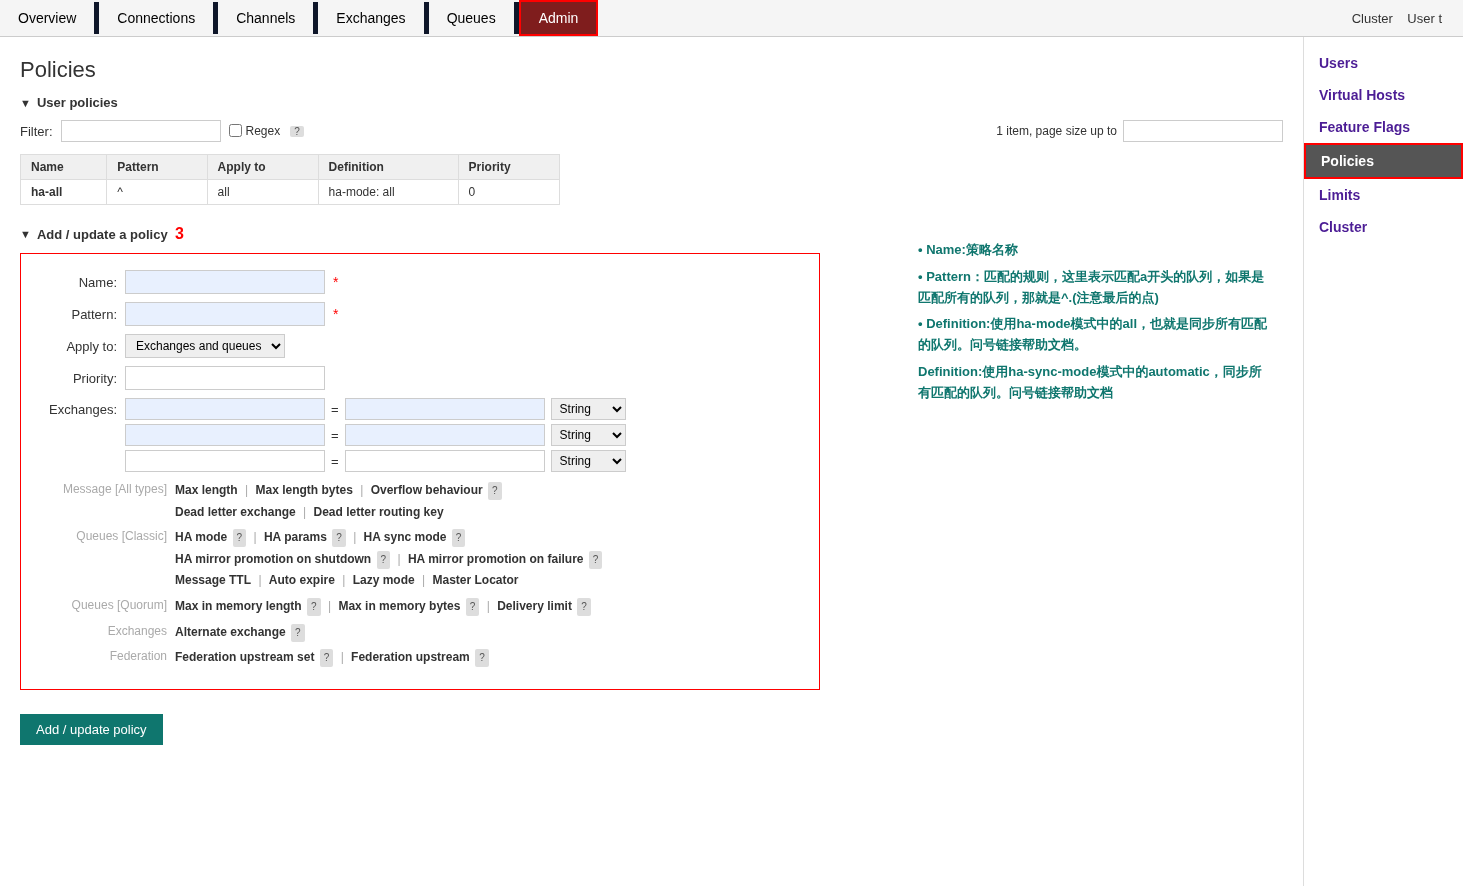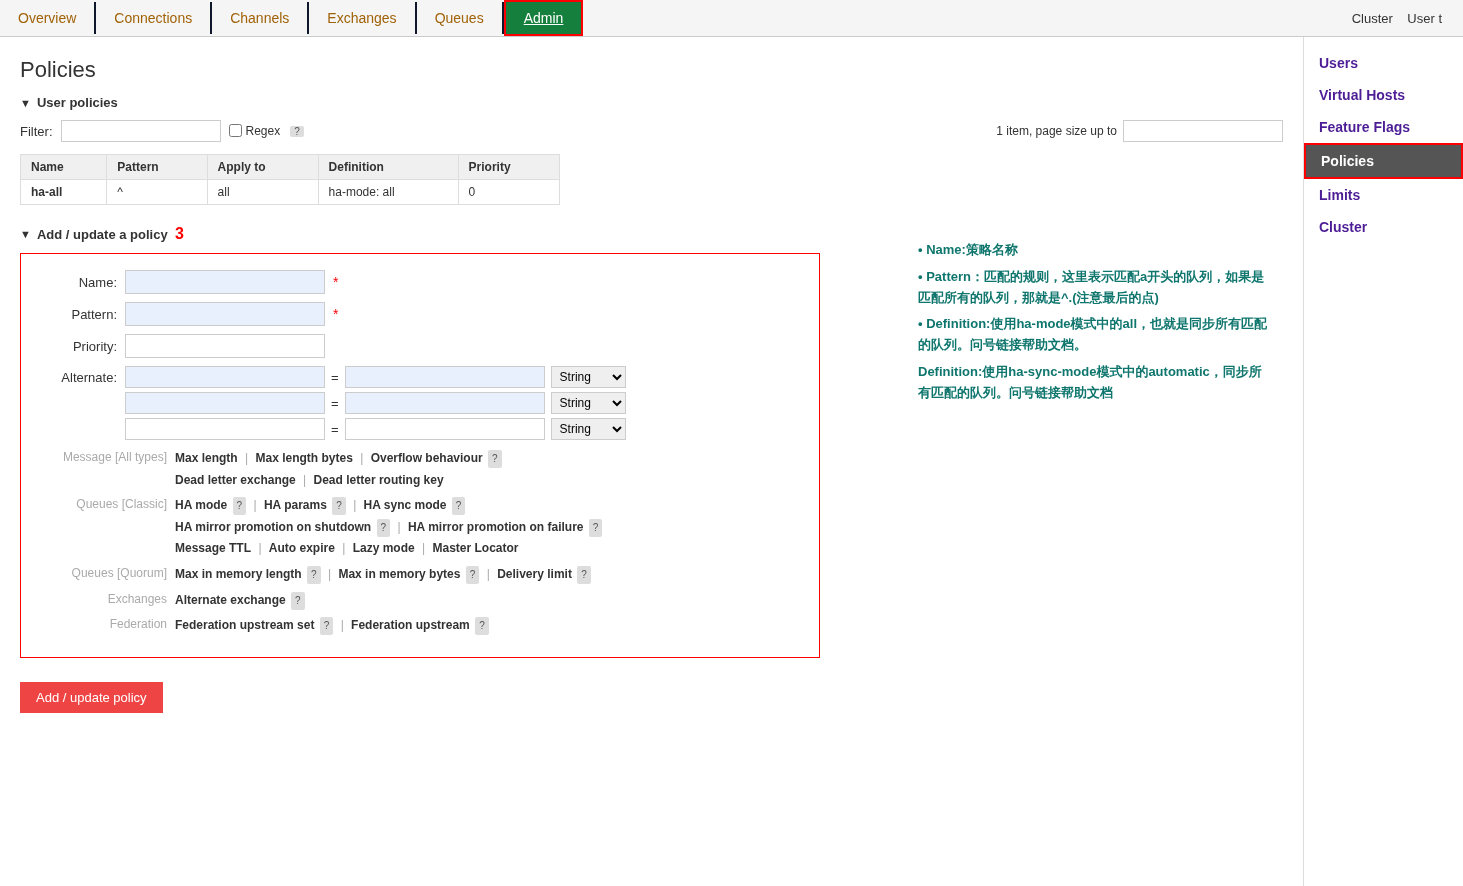--- a/index.html
+++ b/index.html
@@ -10,29 +10,28 @@
       display: flex;
       align-items: center;
       background: #f5f5f5;
       border-bottom: 1px solid #ccc;
       padding: 0;
     }
     .top-nav a {
       display: inline-block;
       padding: 8px 18px;
       text-decoration: none;
-      color: #a16207;
+      color: #000000;
       font-size: 14px;
-      border-right: 2px solid #0f172a;
+      border-right: 5px solid #0f172a;
     }
     .top-nav a.active {
-      background: #15803d;
+      background: #7f1d1d;
       color: #fff;
       border: 2px solid red;
-      text-decoration: underline;
     }
     .top-nav-right {
       margin-left: auto;
       padding-right: 21px;
       font-size: 13px;
       color: #333;
     }
 
     
     .layout {
@@ -230,21 +229,21 @@
       font-size: 10px;
       padding: 0 4px;
       border-radius: 2px;
       margin-left: 2px;
       cursor: pointer;
     }
     .sep { color: #aaa; margin: 0 4px; }
 
     
     .add-button {
-      background: #ef4444;
+      background: #0f766e;
       color: #fff;
       border: none;
       padding: 8px 16px;
       font-size: 13px;
       cursor: pointer;
       margin-top: 8px;
     }
 
     
     .annotation-panel {
@@ -355,28 +354,36 @@
             <input type="text" style="">
             <span class="required-star">*</span>
           </div>
 
           <div class="form-row">
             <label>Pattern:</label>
             <input type="text" style="">
             <span class="required-star">*</span>
           </div>
 
+          <div class="form-row">
+            <label>Apply to:</label>
+            <select>
+              <option>Exchanges and queues</option>
+              <option>Exchanges</option>
+              <option>Queues</option>
+            </select>
+          </div>
 
           <div class="form-row">
             <label>Priority:</label>
             <input type="text" style="background: rgb(255, 255, 255);">
           </div>
 
           <div class="form-row" style="align-items:flex-start;">
-            <label style="padding-top:4px;">Alternate:</label>
+            <label style="padding-top:4px;">Exchanges:</label>
             <div class="definition-rows">
 
               <div class="def-row">
                 <input type="text" class="def-key" style="">
                 <span class="def-eq">=</span>
                 <input type="text" class="def-val" style="">
                 <select>
                   <option>String</option>
                   <option>Number</option>
                   <option>Boolean</option>

